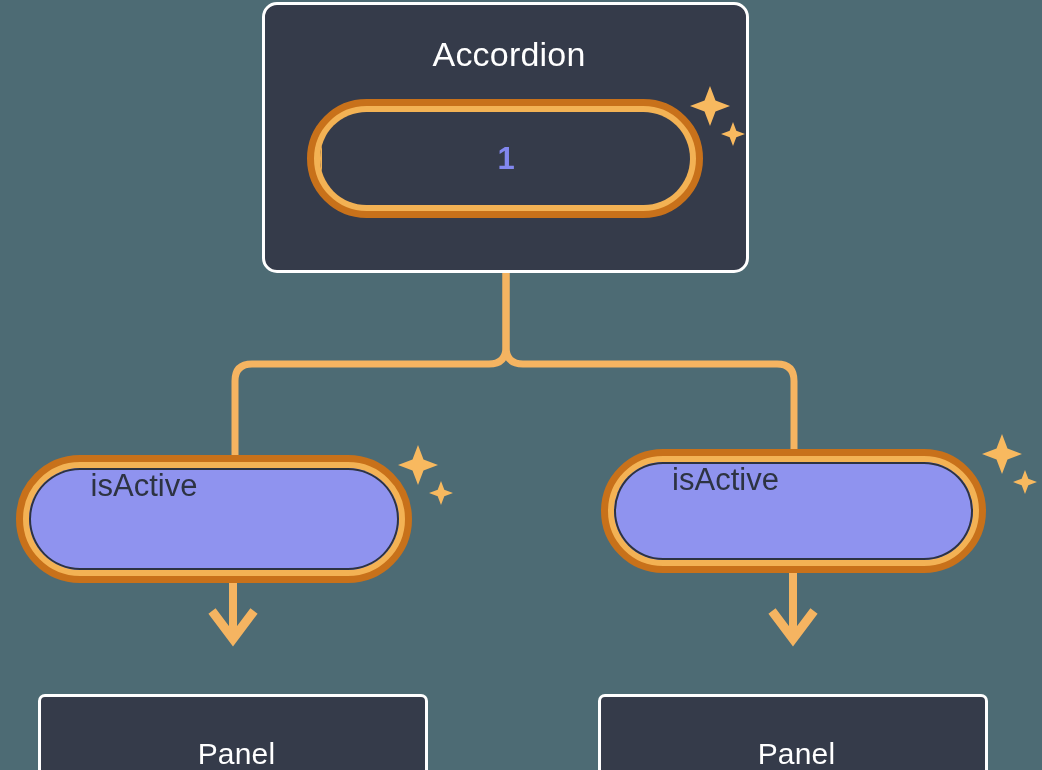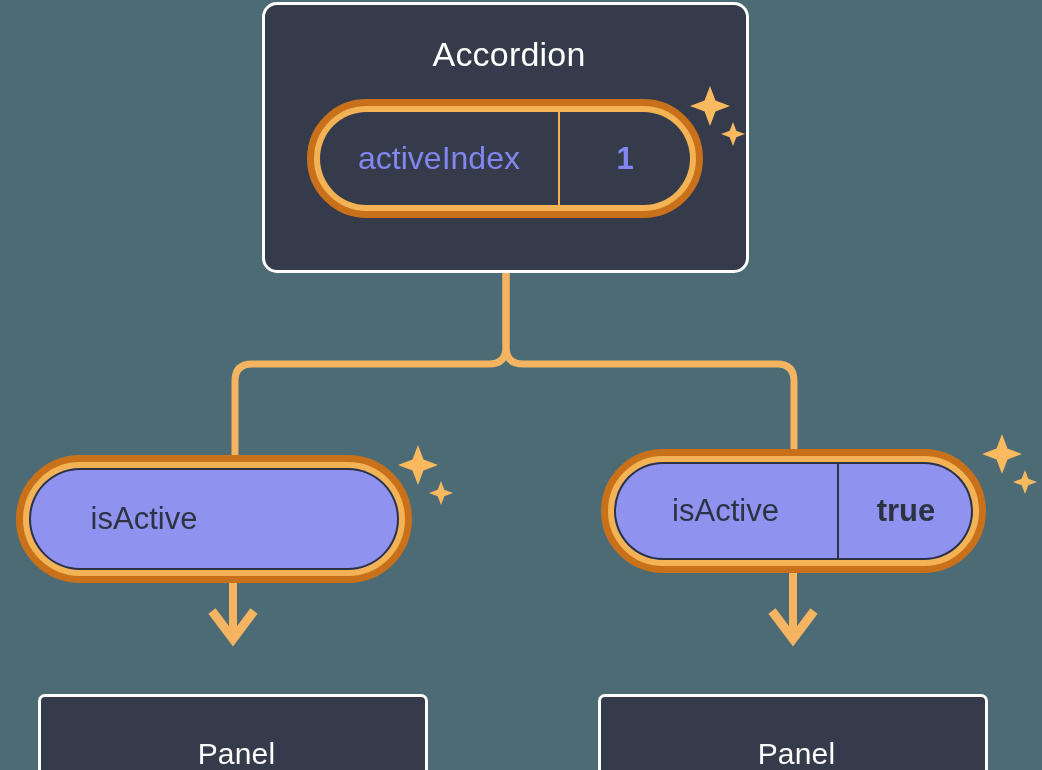--- a/index.html
+++ b/index.html
@@ -122,20 +122,21 @@
   #pill-accordion .pill-key   { width: 238px; }
   #pill-accordion .pill-value {
     border-left: 2px solid #f3b254;
     font-size: 31px;
   }
 
   
   .pill-state .pill-inner {
     background: #8f93ef;
     box-shadow: inset 0 0 0 2px #2d3342;
+    flex-direction: column;
   }
   .pill-state .pill-cell {
     color: #2d3342;
     font-size: 31px;
   }
   .pill-state .pill-value {
     border-left: 2px solid #2d3342;
   }
 
   #pill-left {
@@ -180,21 +181,20 @@
     <path d="M 793 573 L 793 637" fill="none" stroke="#f5b461" stroke-width="8"></path>
     <path d="M 772 611 L 793 639 L 814 611" fill="none" stroke="#f5b461" stroke-width="9" stroke-linecap="butt" stroke-linejoin="miter"></path>
   </svg>
 
   <div class="card" id="accordion-card">
     <div class="card-title">Accordion</div>
   </div>
 
   <div class="pill" id="pill-accordion">
     <div class="pill-inner">
-      <div class="pill-cell pill-key">activeIndex</div>
       <div class="pill-cell pill-value">1</div>
     </div>
   </div>
 
   <svg class="sparkle-group" id="sparkle-accordion" viewBox="0 0 62 70">
     <path d="M 24 4 L 29.5 18.5 L 44 24 L 29.5 29.5 L 24 44 L 18.5 29.5 L 4 24 L 18.5 18.5 Z" fill="#f8b95f"></path>
     <path d="M 47 40 L 50.3 48.7 L 59 52 L 50.3 55.3 L 47 64 L 43.7 55.3 L 35 52 L 43.7 48.7 Z" fill="#f8b95f"></path>
   </svg>
 
   <div class="pill pill-state" id="pill-left">
@@ -208,21 +208,20 @@
     <path d="M 47 40 L 50.3 48.7 L 59 52 L 50.3 55.3 L 47 64 L 43.7 55.3 L 35 52 L 43.7 48.7 Z" fill="#f8b95f"></path>
   </svg>
 
   <div class="card panel-card" id="panel-left">
     <div class="card-title">Panel</div>
   </div>
 
   <div class="pill pill-state" id="pill-right">
     <div class="pill-inner">
       <div class="pill-cell pill-key">isActive</div>
-      <div class="pill-cell pill-value">true</div>
     </div>
   </div>
 
   <svg class="sparkle-group" id="sparkle-right" viewBox="0 0 62 70">
     <path d="M 24 4 L 29.5 18.5 L 44 24 L 29.5 29.5 L 24 44 L 18.5 29.5 L 4 24 L 18.5 18.5 Z" fill="#f8b95f"></path>
     <path d="M 47 40 L 50.3 48.7 L 59 52 L 50.3 55.3 L 47 64 L 43.7 55.3 L 35 52 L 43.7 48.7 Z" fill="#f8b95f"></path>
   </svg>
 
   <div class="card panel-card" id="panel-right">
     <div class="card-title">Panel</div>

